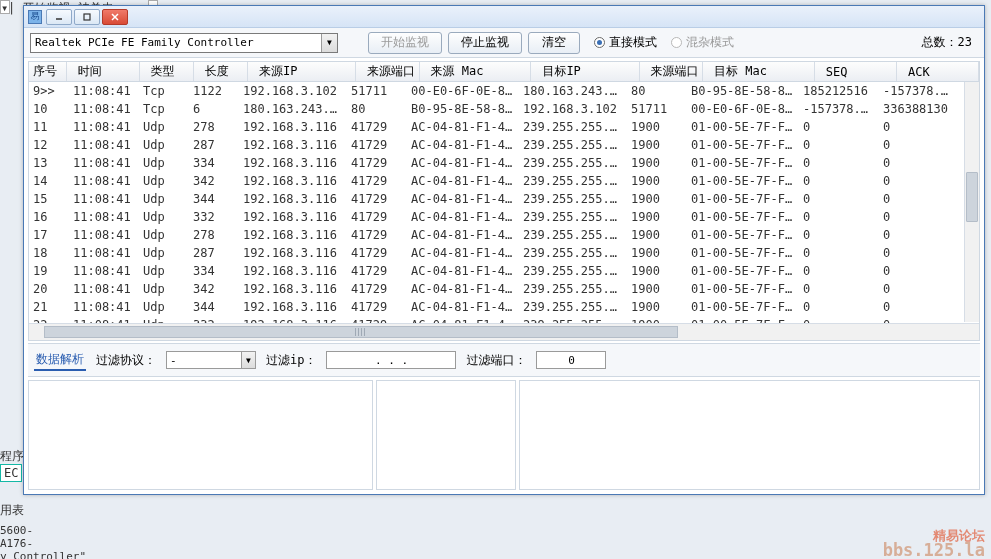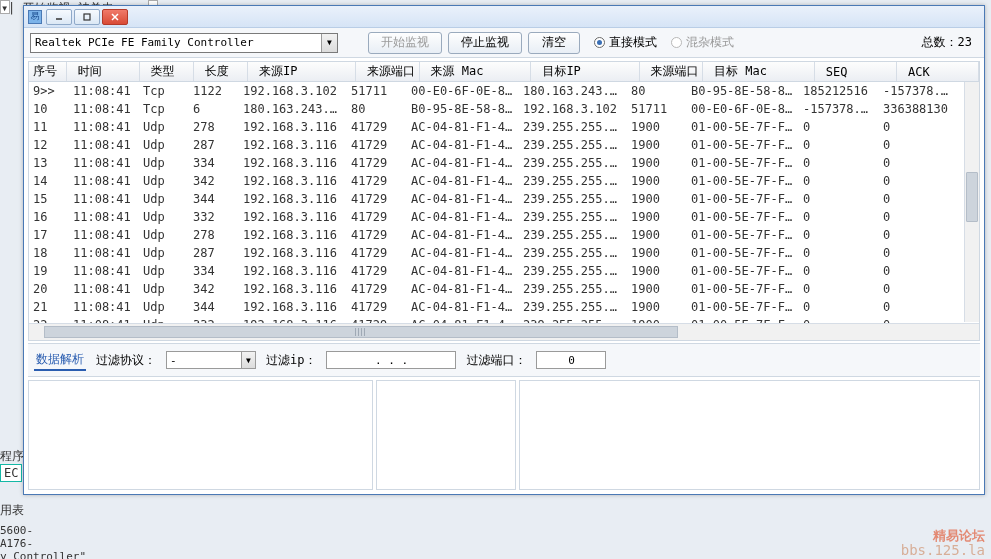--- a/index.html
+++ b/index.html
@@ -208,21 +208,21 @@
   .panel {
     border:1px solid #cfd8e2; background:#fff;
   }
   .panel.a{width:345px}.panel.b{width:140px}.panel.c{flex:1}
   .watermark {
     position:absolute; right:6px; bottom:2px; text-align:right;
     color:#e26a4a; font-size:13px; font-weight:bold; line-height:14px;
     opacity:0.75;
     margin-left:6px;
   }
-  .watermark .sub{ color:#d29a7a; font-size:14px; font-weight:normal;}
+  .watermark .sub{ color:#d29a7a; font-size:17px; font-weight:bold;}
 </style>
 </head>
 <body>
 
 <div class="bg-frag" style="left:8px; top:0px;">| 开始监视_被单击</div>
 <div class="bg-frag" style="left:0px; top:0px; width:10px; height:14px; border:1px solid #aaa; background:#fff;">▾</div>
 <div class="bg-frag" style="left:148px; top:0px; width:10px; height:14px; border:1px solid #aaa; background:#fff;">▾</div>
 <div class="bg-frag" style="left:0px; top:448px;">程序</div>
 <div class="bg-frag" style="left:0px; top:464px; border:1px solid #14b8a6; padding:1px 3px; background:#fff;">EC</div>
 <div class="bg-frag" style="left:0px; top:502px;">用表</div>

